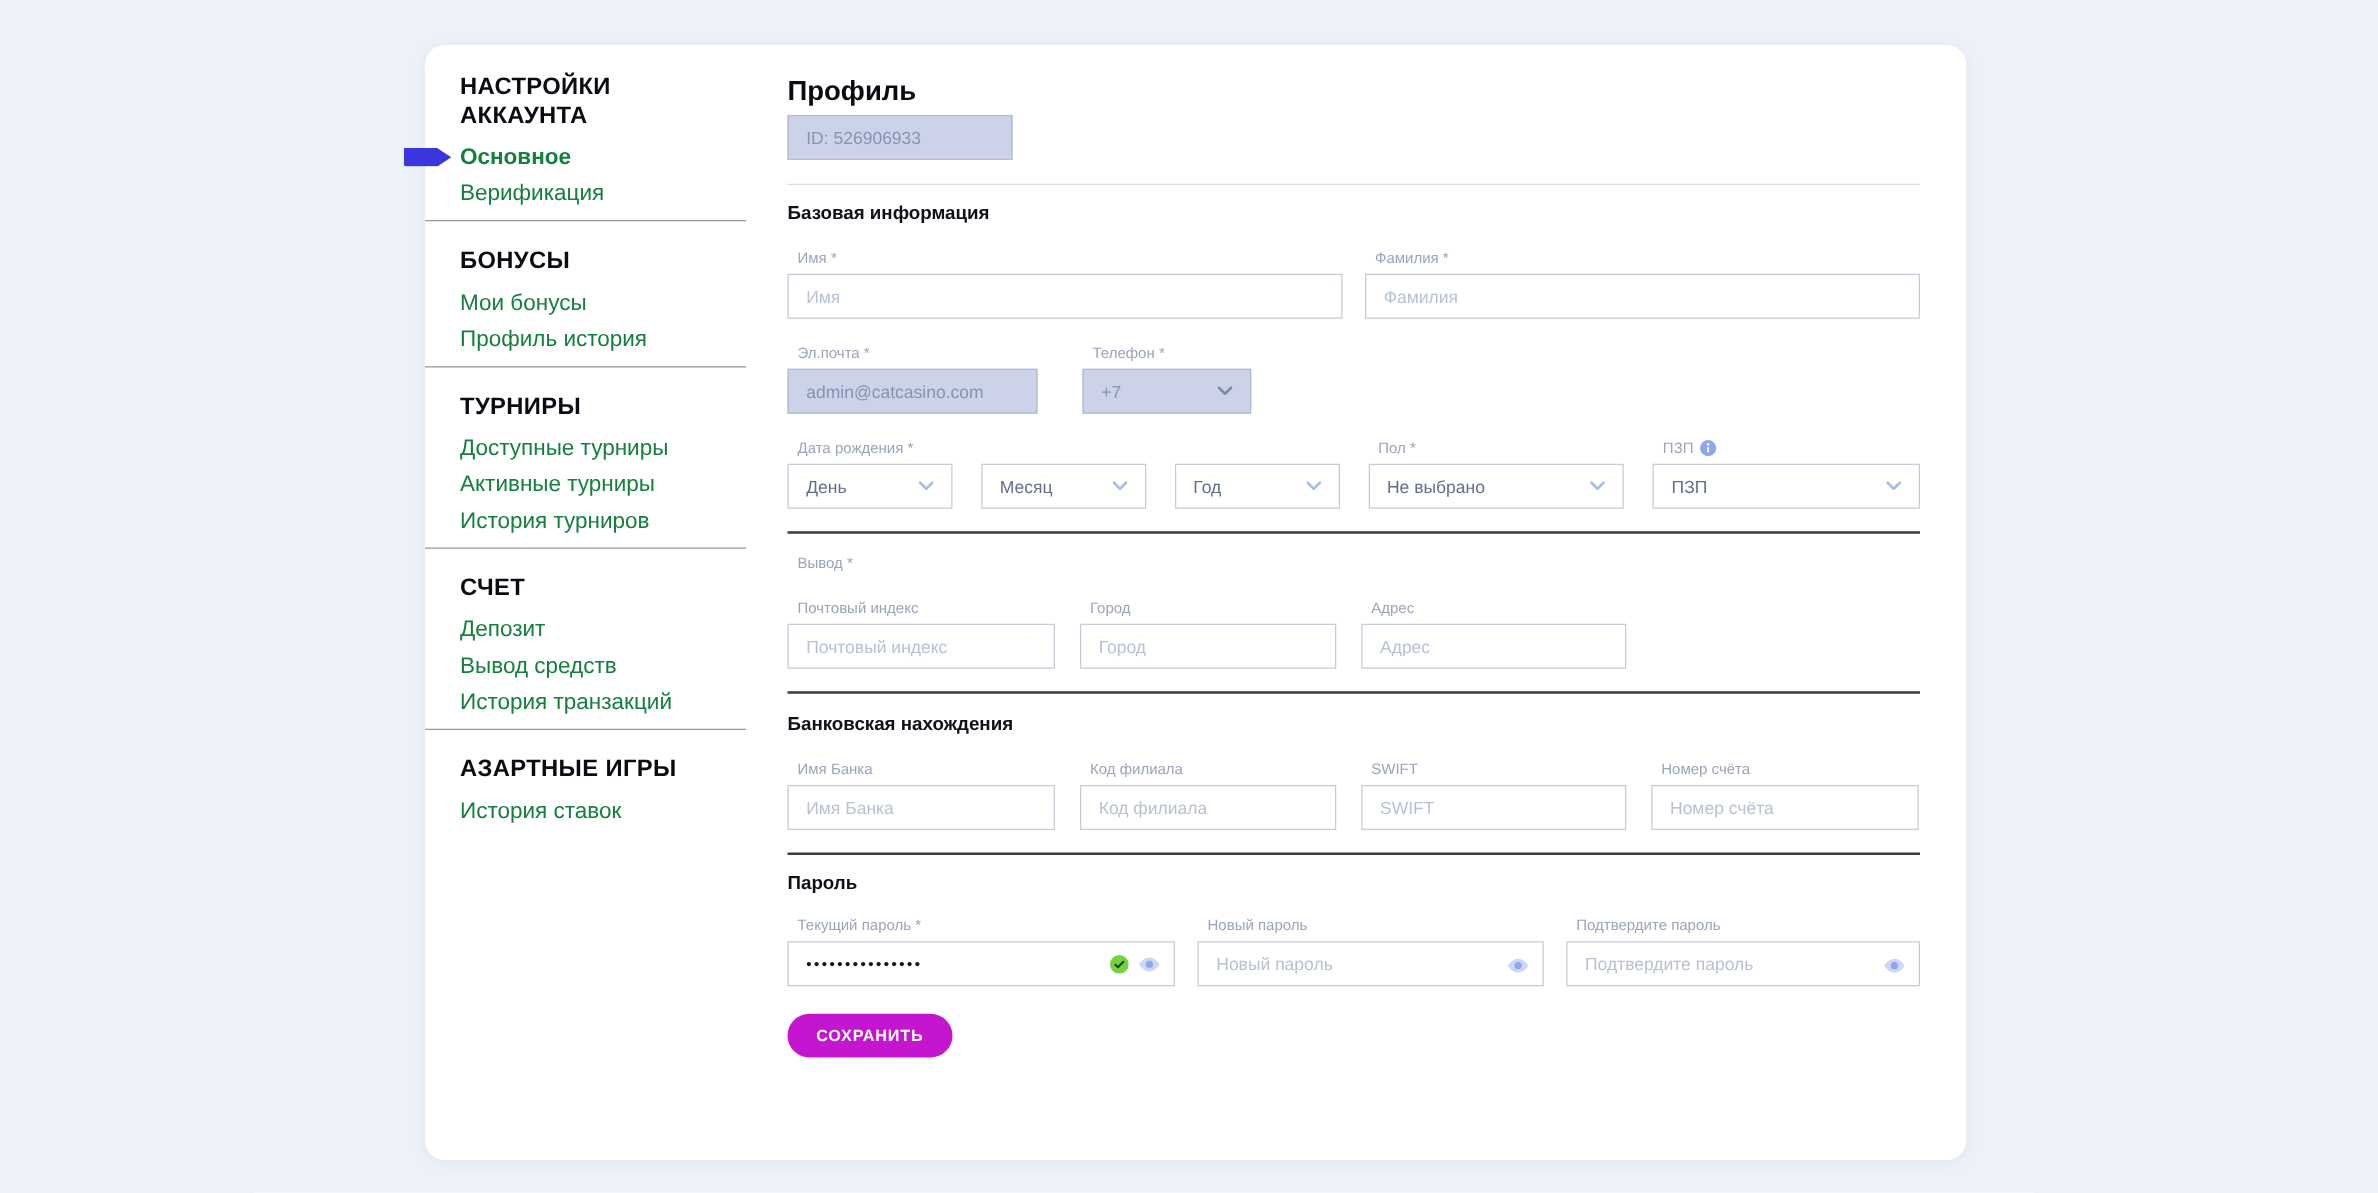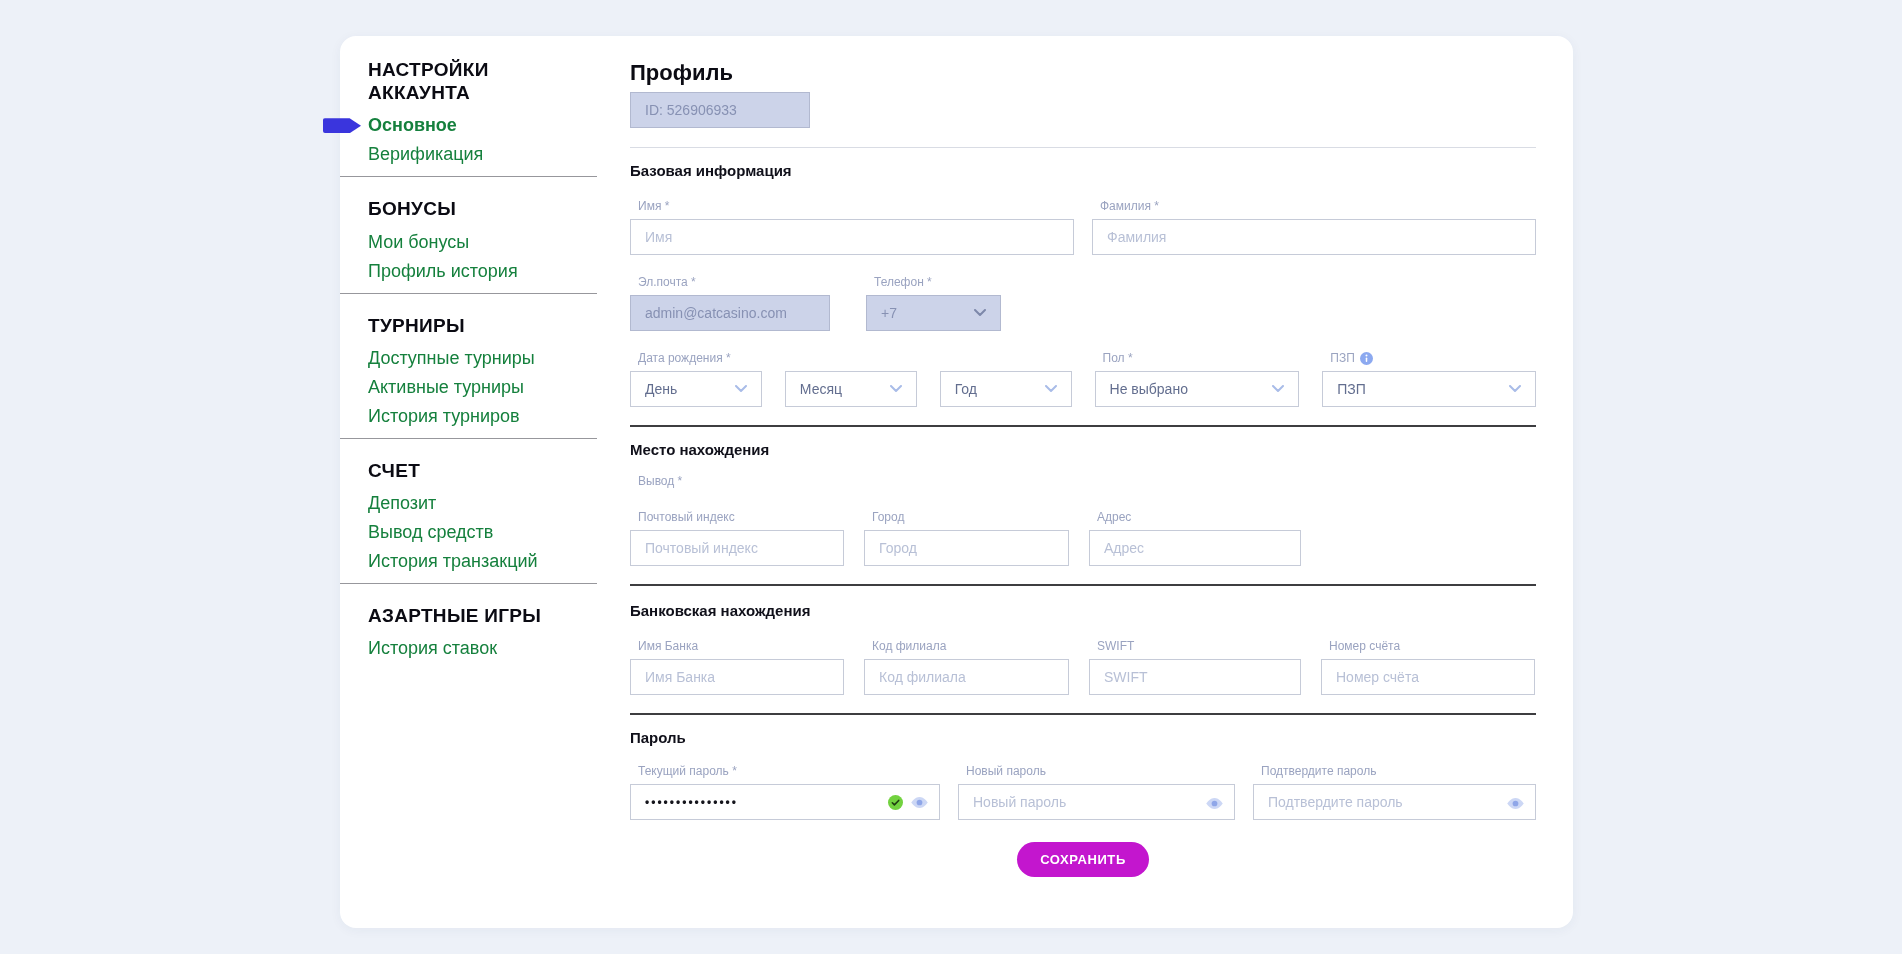--- a/index.html
+++ b/index.html
@@ -46,21 +46,21 @@
   .w180{width:180px}.w444{width:444px}.w200{width:200px}.w135{width:135px}
   .w132{width:132px}.w205{width:205px}.w212{width:212px}.w214{width:214px}
   .w310{width:310px}.w277{width:277px}.w283{width:283px}
 
   .pass-wrap{position:relative}
   .pass-wrap .icon-group{position:absolute;right:11px;bottom:10px;display:flex;
     align-items:center;gap:7px}
   input.pass-current{font-weight:700;letter-spacing:2px;font-size:12px;padding-right:66px;color:#15151c}
   input.pass-new{padding-right:38px}
 
-  .save-row{display:flex;justify-content:center;margin-top:22px}
+  .save-row{display:flex;justify-content:flex-start;margin-top:22px}
   .save-btn{height:35px;padding:0 23px;border:none;border-radius:18px;background:#c316ce;
     color:#fff;font-family:inherit;font-size:13px;font-weight:800;letter-spacing:.6px;
     cursor:pointer;text-transform:uppercase}
 
   .icon{display:inline-flex;flex:none}
 </style>
 </head>
 <body>
 
 <div class="panel">
@@ -213,21 +213,20 @@
             <svg width="12" height="8" viewBox="0 0 12 8">
                 <path d="M1 1l5 5 5-5" stroke="currentColor" stroke-width="2" fill="none" stroke-linecap="round" stroke-linejoin="round"></path>
               </svg>
           </span>
         </div>
       </div>
     </div>
 
     <hr class="dark">
 
-    <h3 class="section-title mt14">Место нахождения</h3>
 
     <div class="row g20" style="margin-top:16px">
       <div class="field w214">
         <label class="flabel">Вывод *</label>
       </div>
     </div>
 
     <div class="row g20" style="margin-top:16px">
       <div class="field w214">
         <label class="flabel">Почтовый индекс</label>

